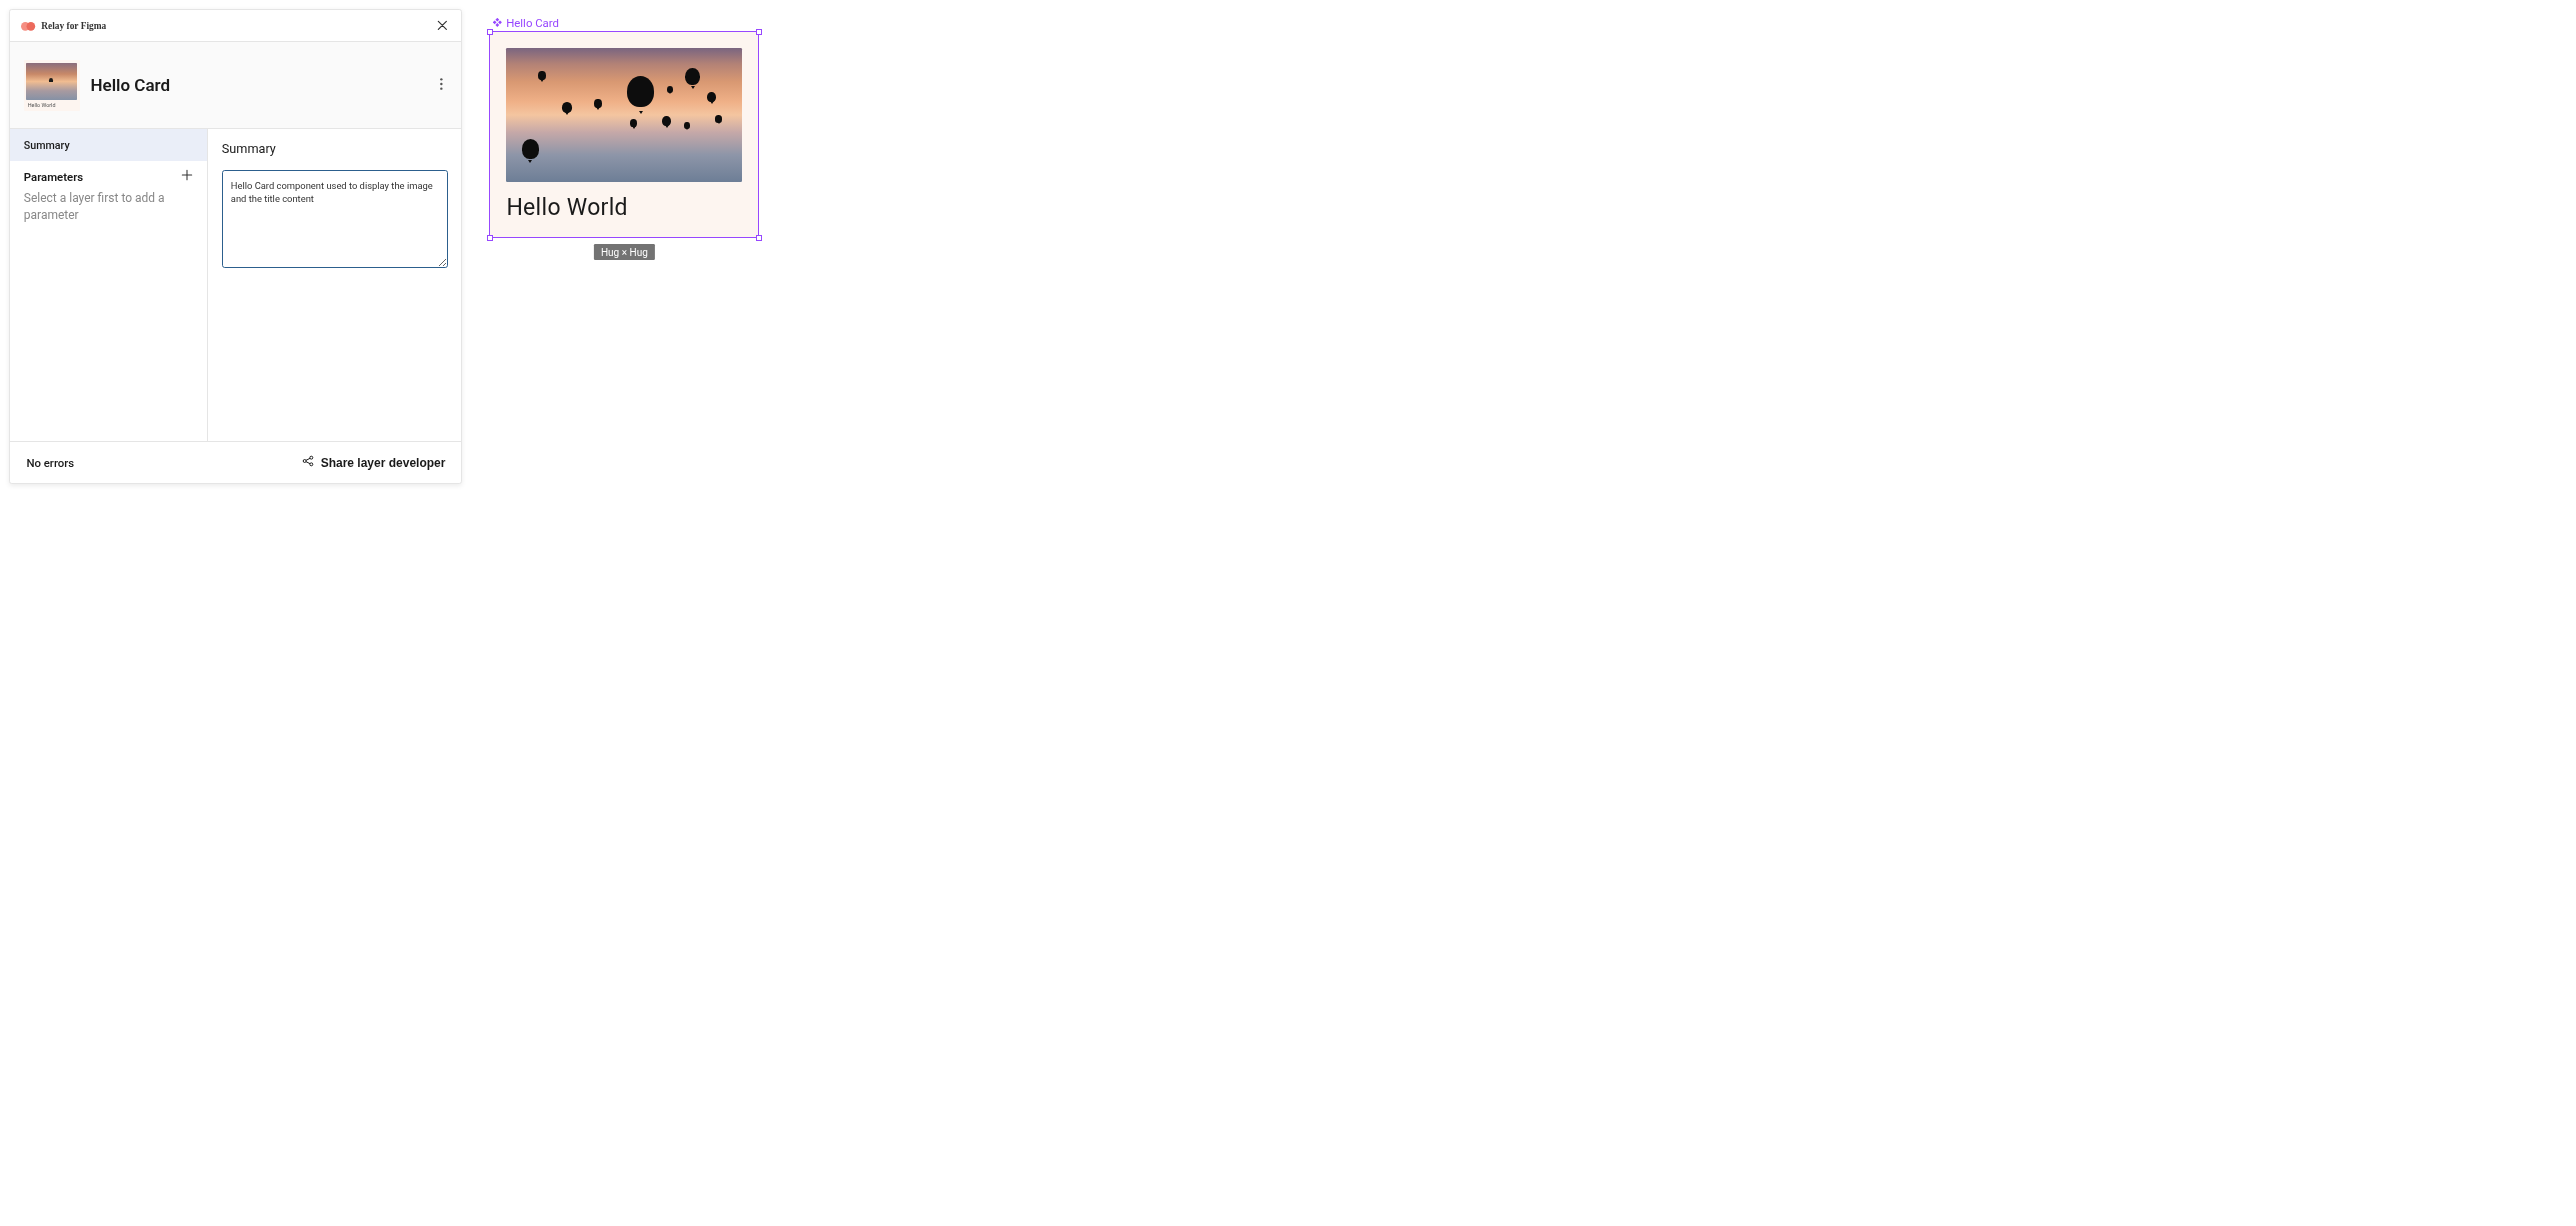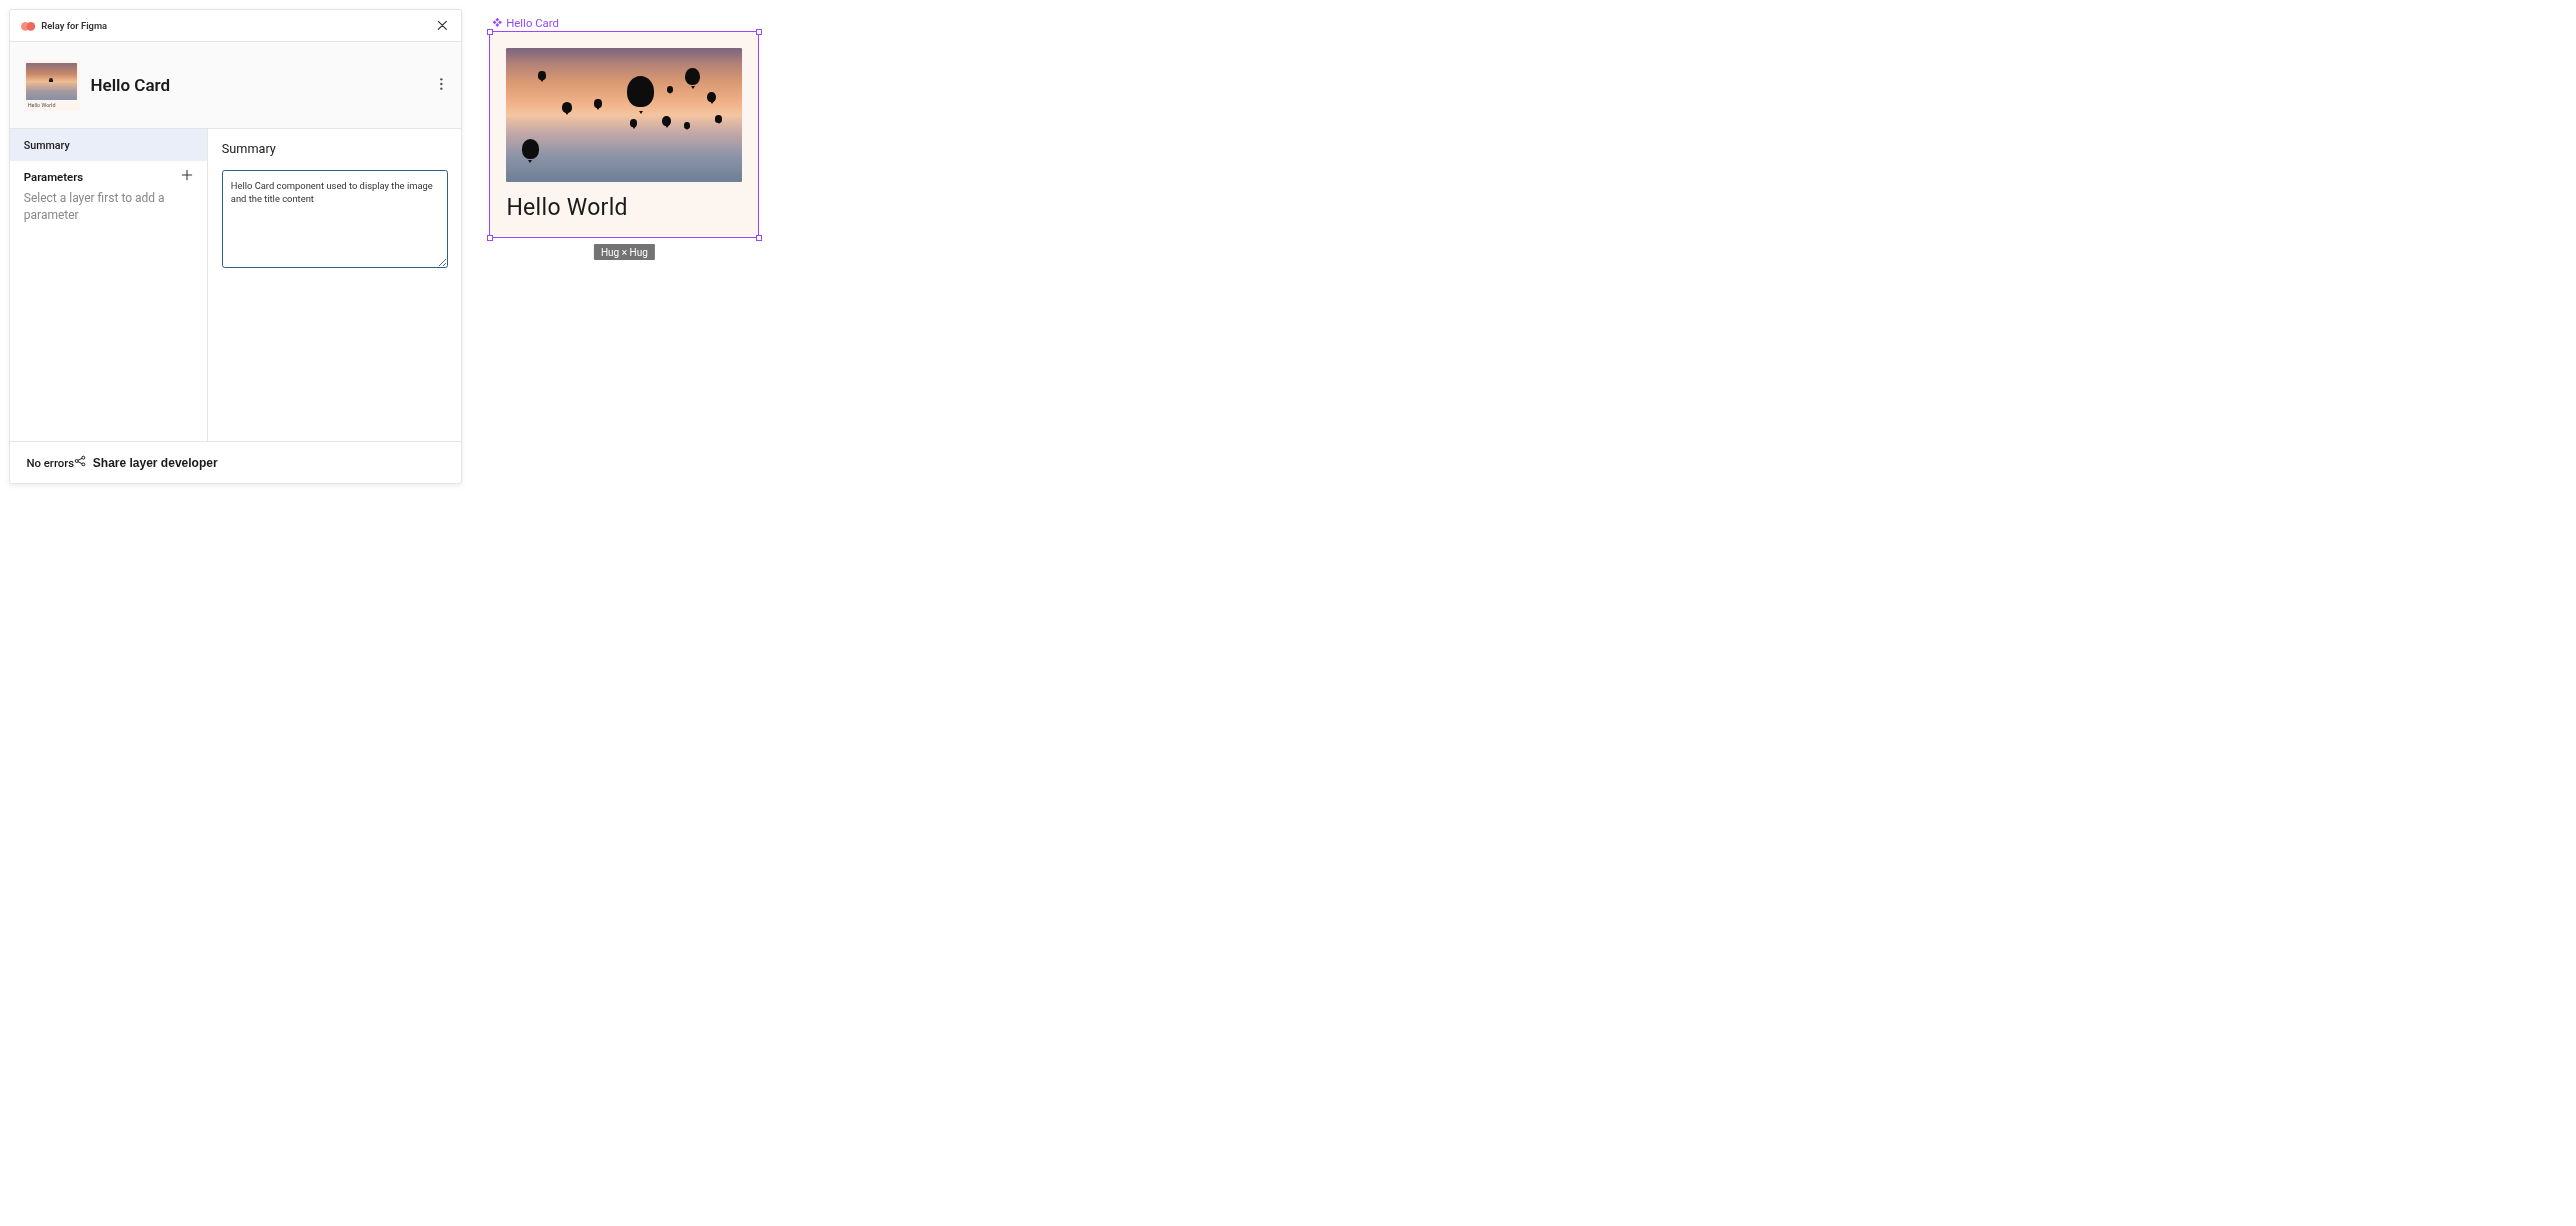--- a/index.html
+++ b/index.html
@@ -37,20 +37,21 @@
       overflow: hidden;
     }
     
     .plugin-header {
       display: flex;
       align-items: center;
       justify-content: space-between;
       padding: 6.7px 10.7px;
       border-bottom: 0.7px solid #e5e5e5;
       height: 32px;
+      font-family: Liberation Serif, serif;
     }
     
     .plugin-title-group {
       display: flex;
       align-items: center;
       gap: 5.4px;
     }
     
     .plugin-logo {
       width: 14.8px;
@@ -230,20 +231,21 @@
       font-family: inherit;
       border: 1.3px solid #2c5f8d;
       border-radius: 2.7px;
       resize: vertical;
       color: #333;
       line-height: 1.4;
     }
     
     .panel-footer {
       display: flex;
+      justify-content: space-between;
       align-items: center;
       padding: 13.4px 16px;
     }
     
     .error-status {
       font-size: 11.4px;
       font-weight: 500;
       color: #1a1a1a;
     }
     

